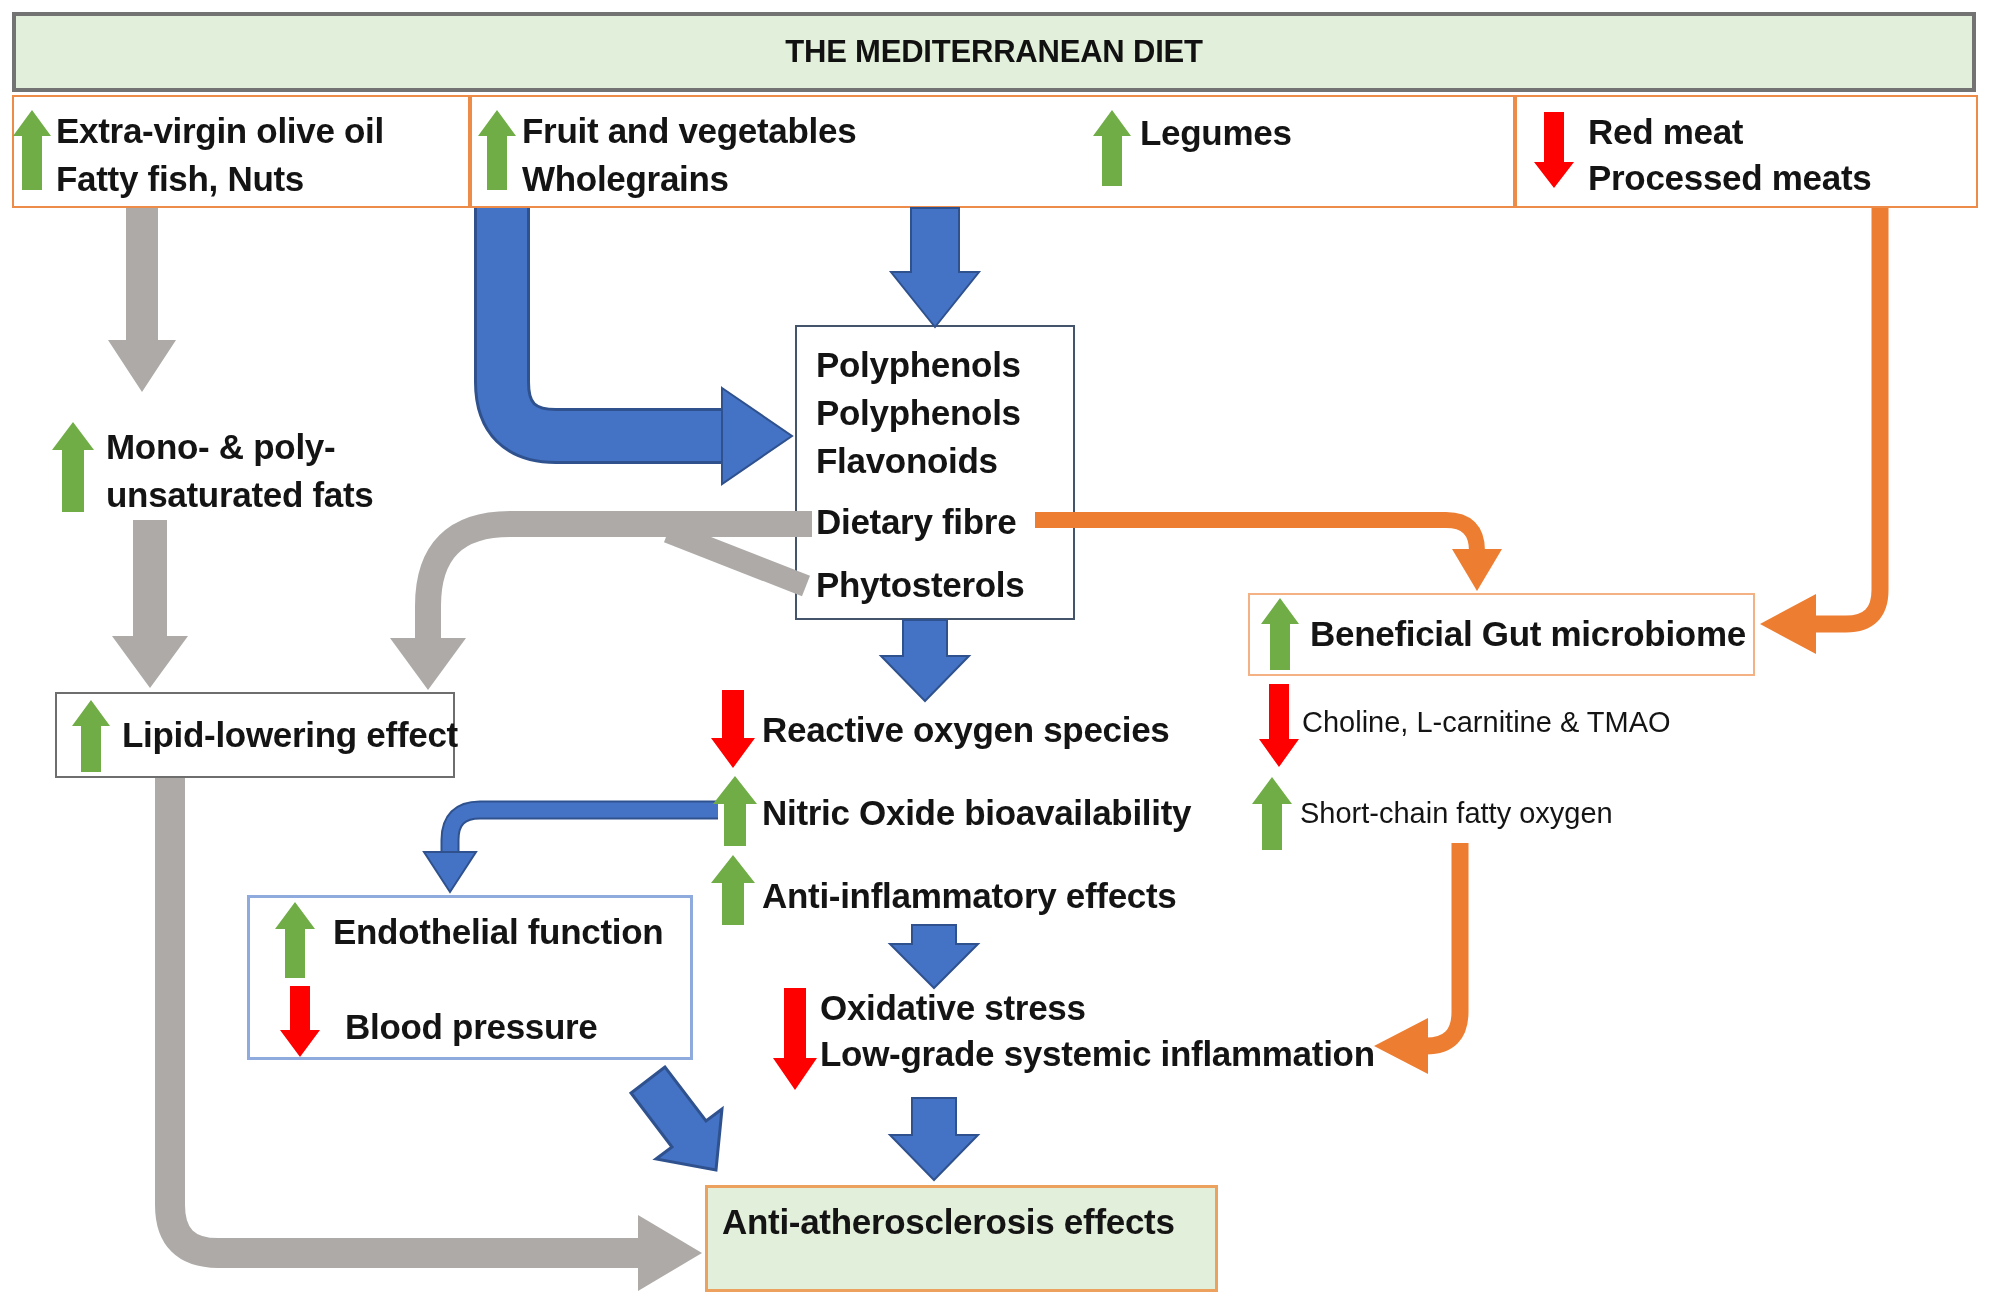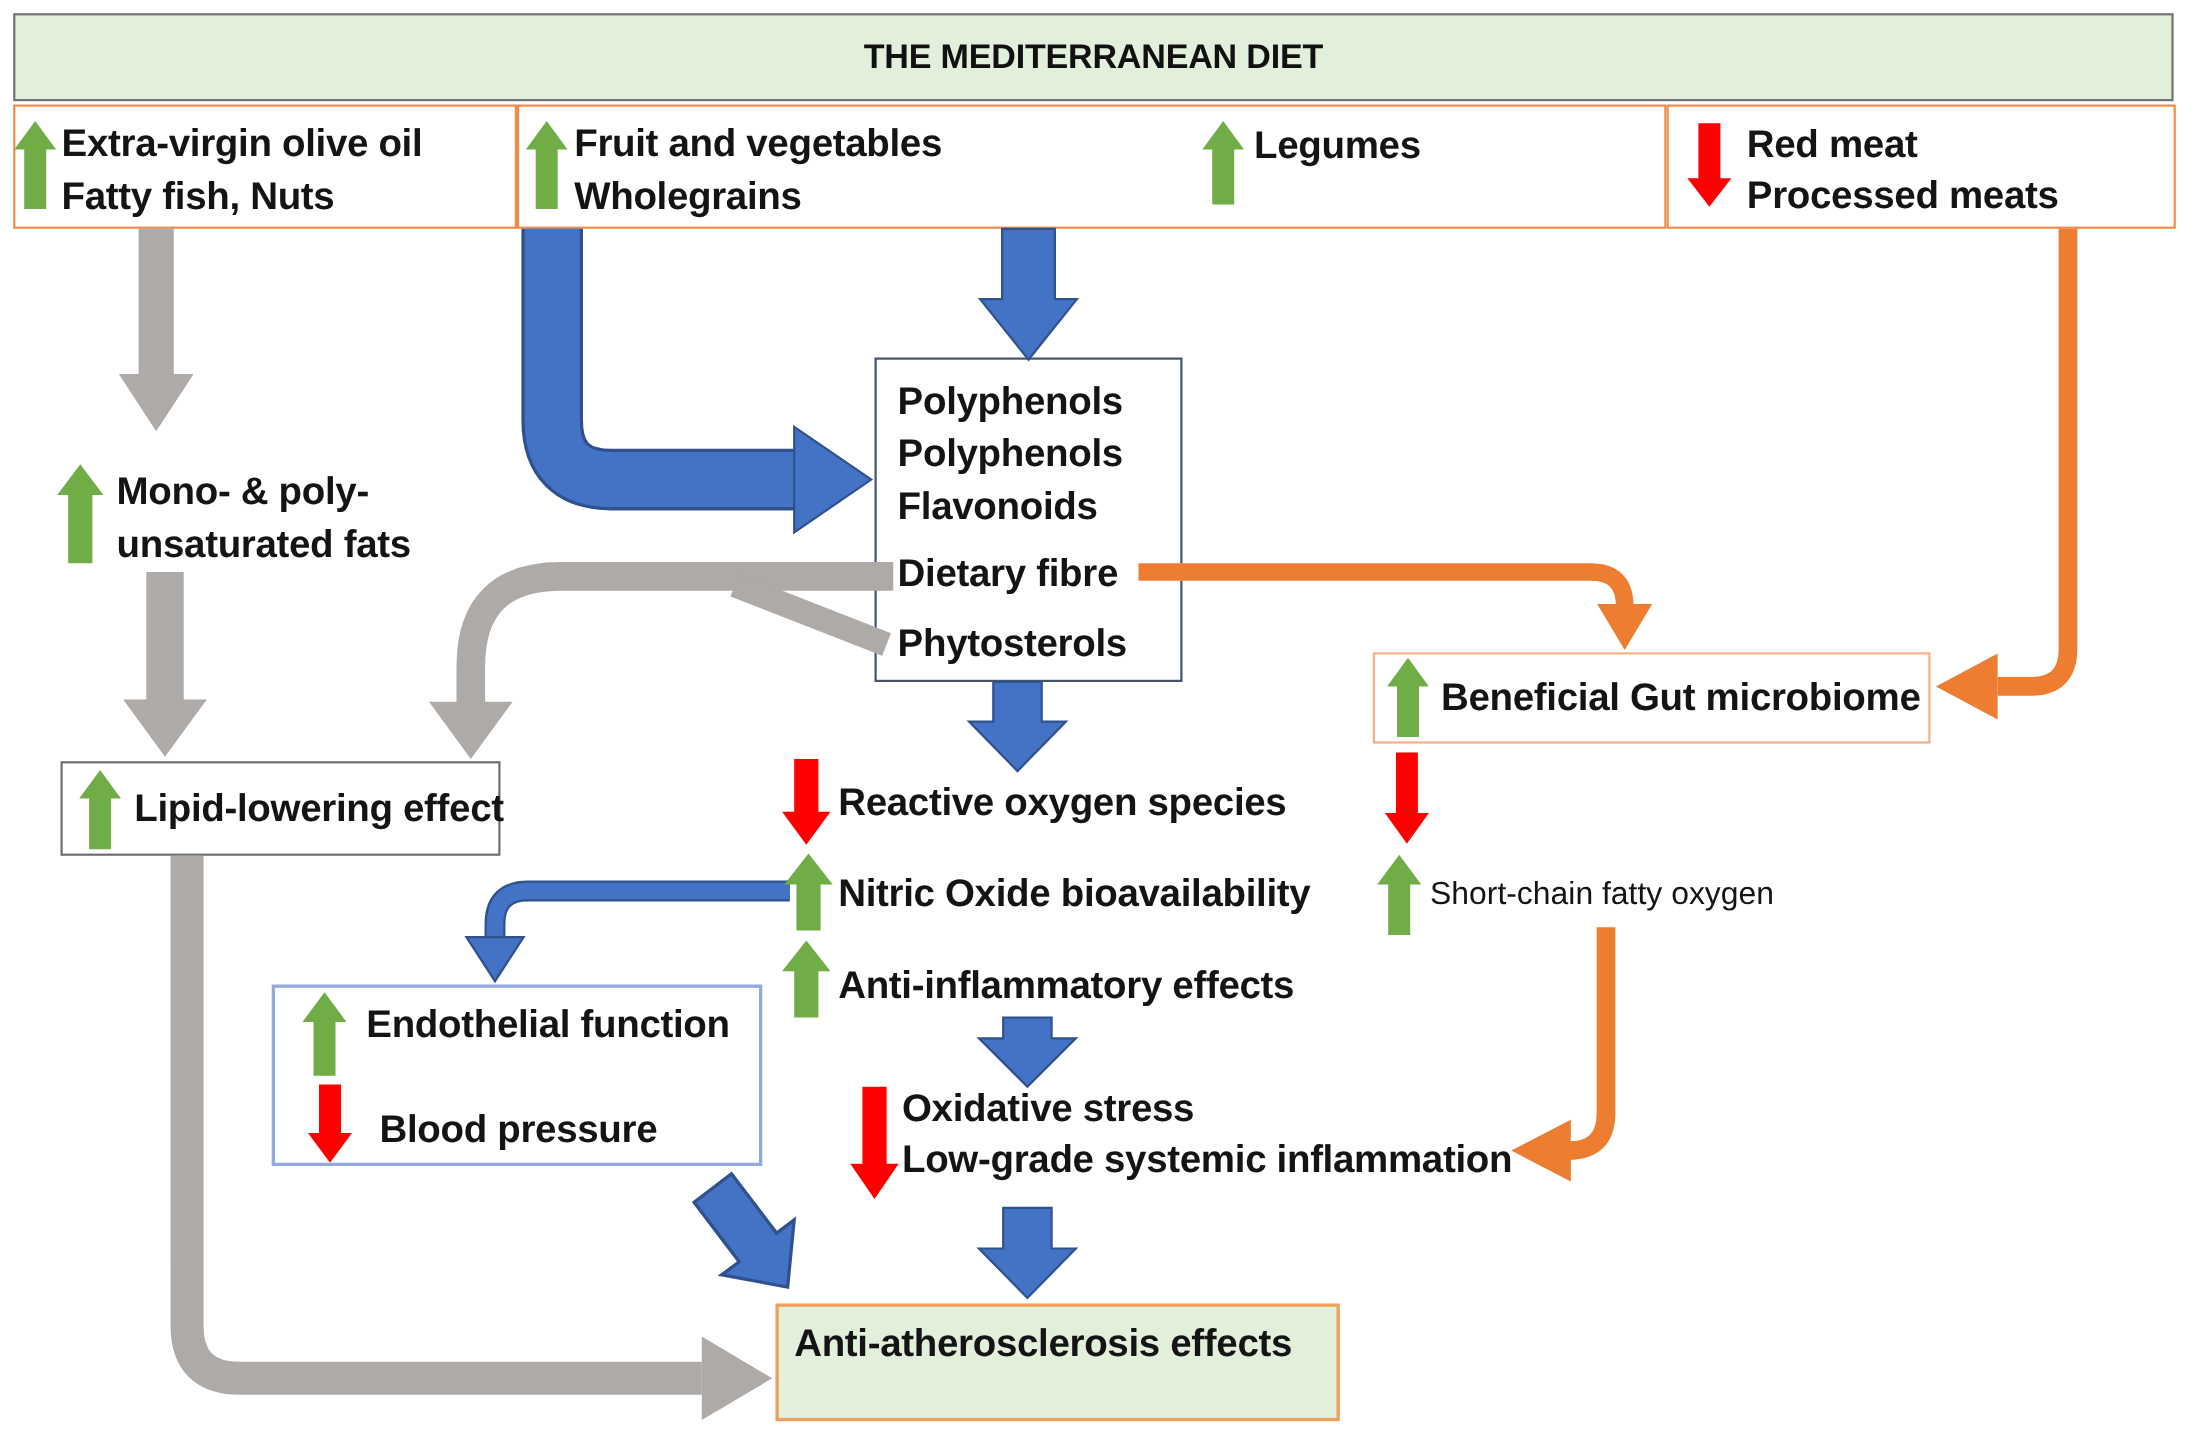--- a/index.html
+++ b/index.html
@@ -5,21 +5,21 @@
   html,body{margin:0;padding:0;background:#fff;}
   #canvas{position:relative;width:2000px;height:1308px;background:#fff;overflow:hidden;
           font-family:"Liberation Sans",sans-serif;}
   #flow-svg{position:absolute;left:0;top:0;z-index:5;}
   .box{position:absolute;box-sizing:border-box;background:#fff;z-index:1;}
   .box.greenfill{background:#E2EFDA;}
   .lbl{position:absolute;transform:translateY(-50%);font-weight:700;font-size:35px;
        color:#141414;white-space:nowrap;z-index:10;letter-spacing:-0.3px;}
   .lbl.reg{font-weight:400;font-size:29px;letter-spacing:0;}
   #title-bar{position:absolute;left:12px;top:12px;width:1964px;height:80px;background:#E2EFDA;
-             border:2px solid #737373;box-sizing:border-box;display:flex;align-items:center;
+             border:4px solid #737373;box-sizing:border-box;display:flex;align-items:center;
              justify-content:center;z-index:1;}
   #title-bar .t{font-weight:700;font-size:31px;color:#111;letter-spacing:-0.2px;}
 </style>
 </head>
 <body>
 
 <div id="canvas">
 
   <div id="title-bar">
     <span class="t">THE MEDITERRANEAN DIET</span>
@@ -104,17 +104,18 @@
   <div class="lbl" style="left:762px;top:896px;">Anti-inflammatory effects</div>
   <div class="lbl" style="left:762px;top:813px;">Nitric Oxide bioavailability</div>
 
   <div class="lbl" style="left:820px;top:1008px;">Oxidative stress</div>
   <div class="lbl" style="left:820px;top:1054px;">Low-grade systemic inflammation</div>
 
   <div class="lbl" style="left:333px;top:932px;">Endothelial function</div>
   <div class="lbl" style="left:345px;top:1027px;">Blood pressure</div>
 
   <div class="lbl" style="left:1310px;top:634px;">Beneficial Gut microbiome</div>
+  <div class="lbl reg" style="left:1302px;top:722px;">Choline, L-carnitine &amp; TMAO</div>
   <div class="lbl reg" style="left:1300px;top:813px;">Short-chain fatty oxygen</div>
 
   <div class="lbl" style="left:722px;top:1222px;">Anti-atherosclerosis effects</div>
 
 </div>
 
 </body></html>

